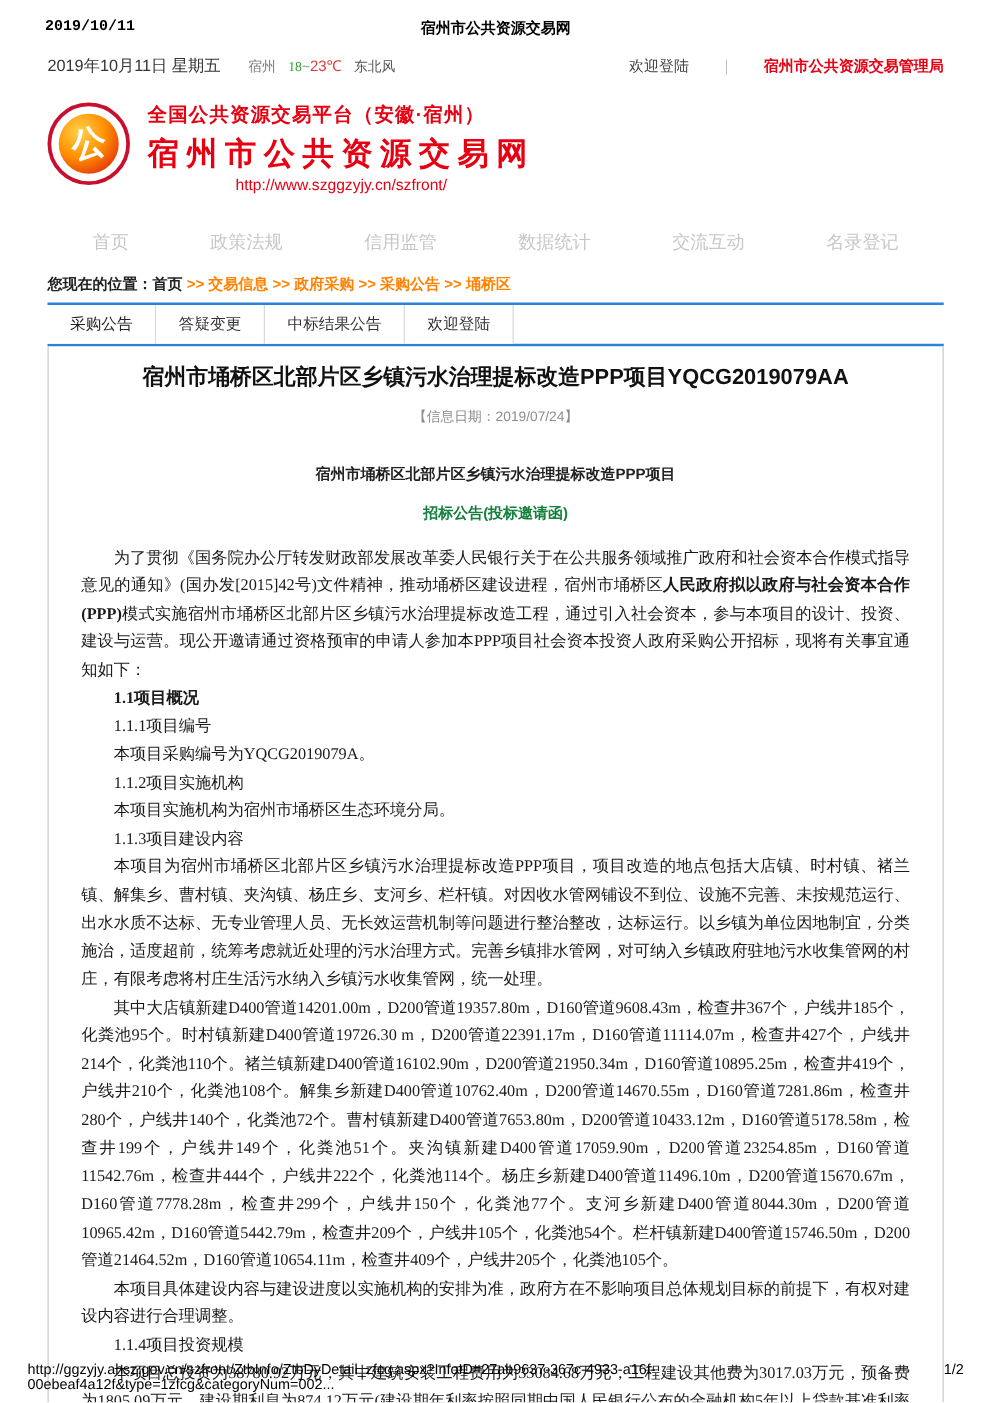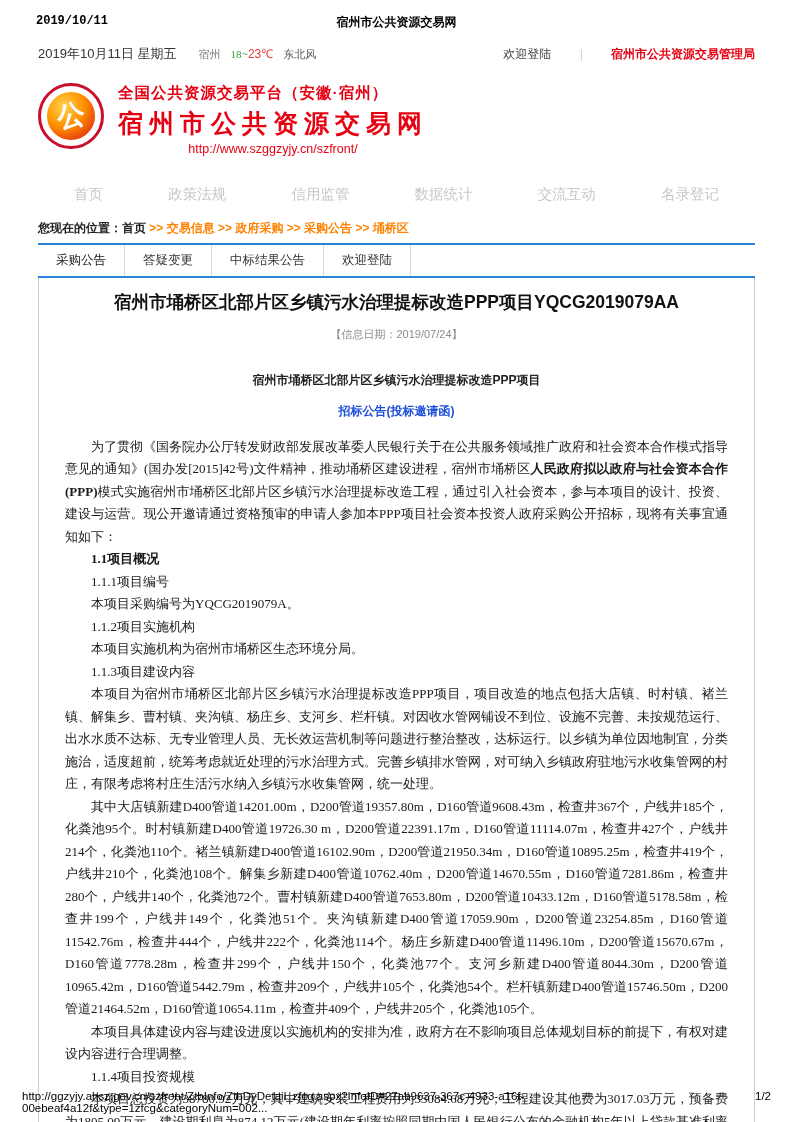--- a/index.html
+++ b/index.html
@@ -51,21 +51,21 @@
   
   .tabbar { margin:6px 38px 0 38px; border-top:2px solid #2b82d9; border-bottom:2px solid #2b82d9; display:flex; }
   .tab { font-size:12.5px; color:#333; padding:7px 18px; border-right:1px solid #d9d9d9; cursor:pointer; background:#fff; }
   .tab.active { color:#222; }
 
   
   .article { margin:0 38px; border-left:1px solid #ccc; border-right:1px solid #ccc; padding:4px 26px 10px 26px; min-height:830px; }
   .article-title { text-align:center; font-size:17.5px; font-weight:bold; color:#111; margin-top:8px; line-height:1.4; }
   .article-infodate { text-align:center; font-size:11px; color:#8c8c8c; margin-top:12px; }
   .doc-title { text-align:center; font-size:12px; font-weight:bold; color:#222; margin-top:30px; font-family:"Liberation Sans", sans-serif; }
-  .doc-subtitle { text-align:center; font-size:12px; font-weight:bold; color:#1d4ed8; margin-top:14px; }
+  .doc-subtitle { text-align:center; font-size:12px; font-weight:bold; color:#15803d; margin-top:14px; }
   .article-body { margin-top:16px; font-family:"Liberation Serif","DejaVu Serif",serif; font-size:13px; color:#1a1a1a; text-align:justify; }
   .para { text-indent:2em; line-height:22.5px; }
   .para.bold { font-weight:bold; }
   .seg-bold { font-weight:bold; }
 </style>
 </head>
 <body>
 
 <div class="page">
 

